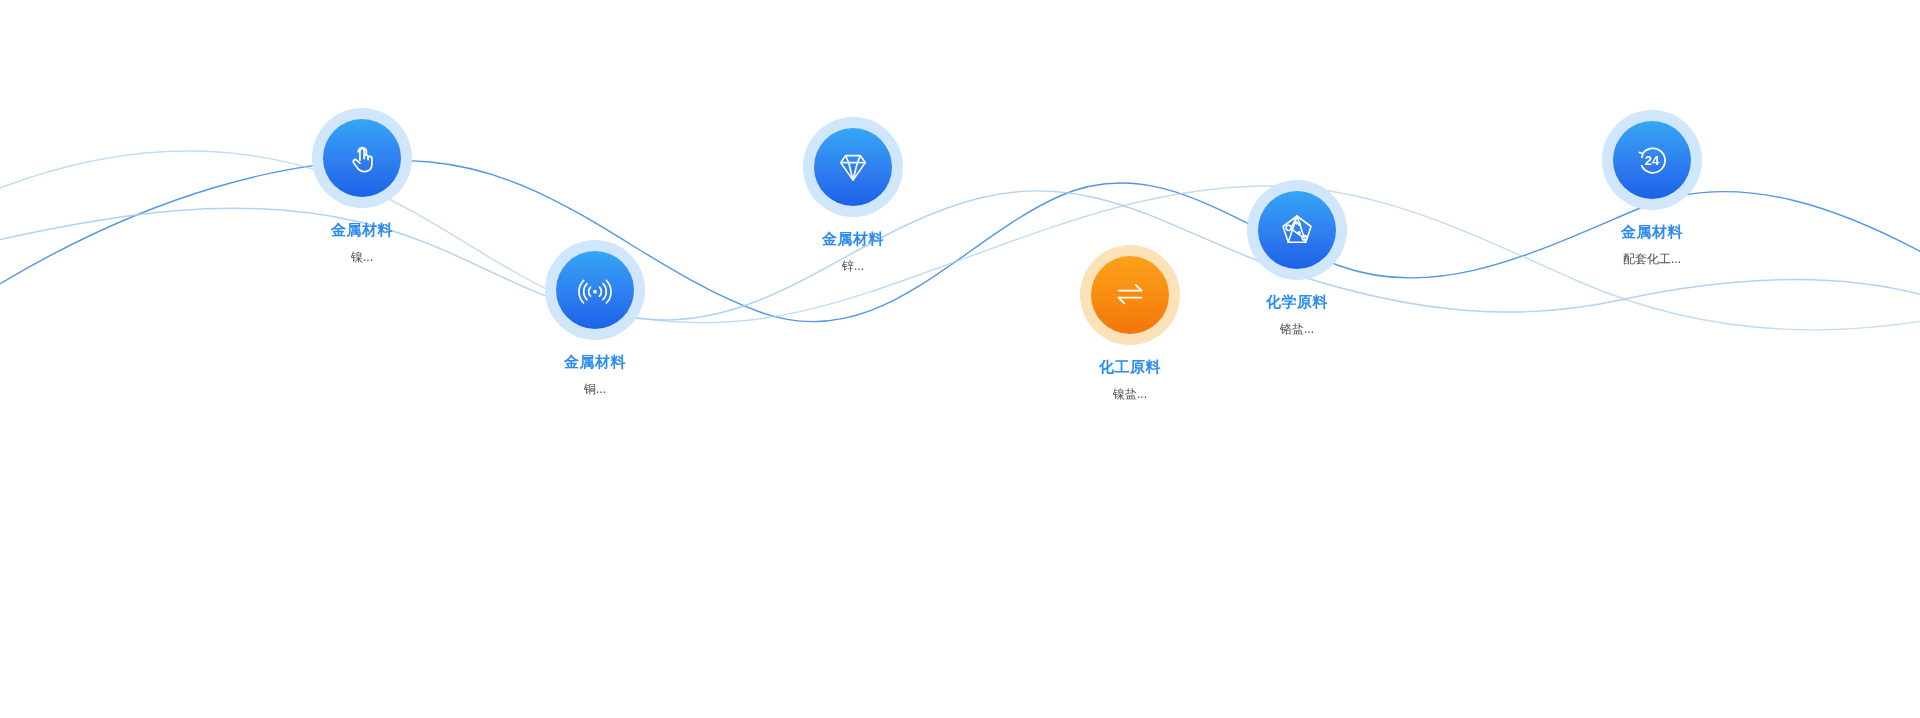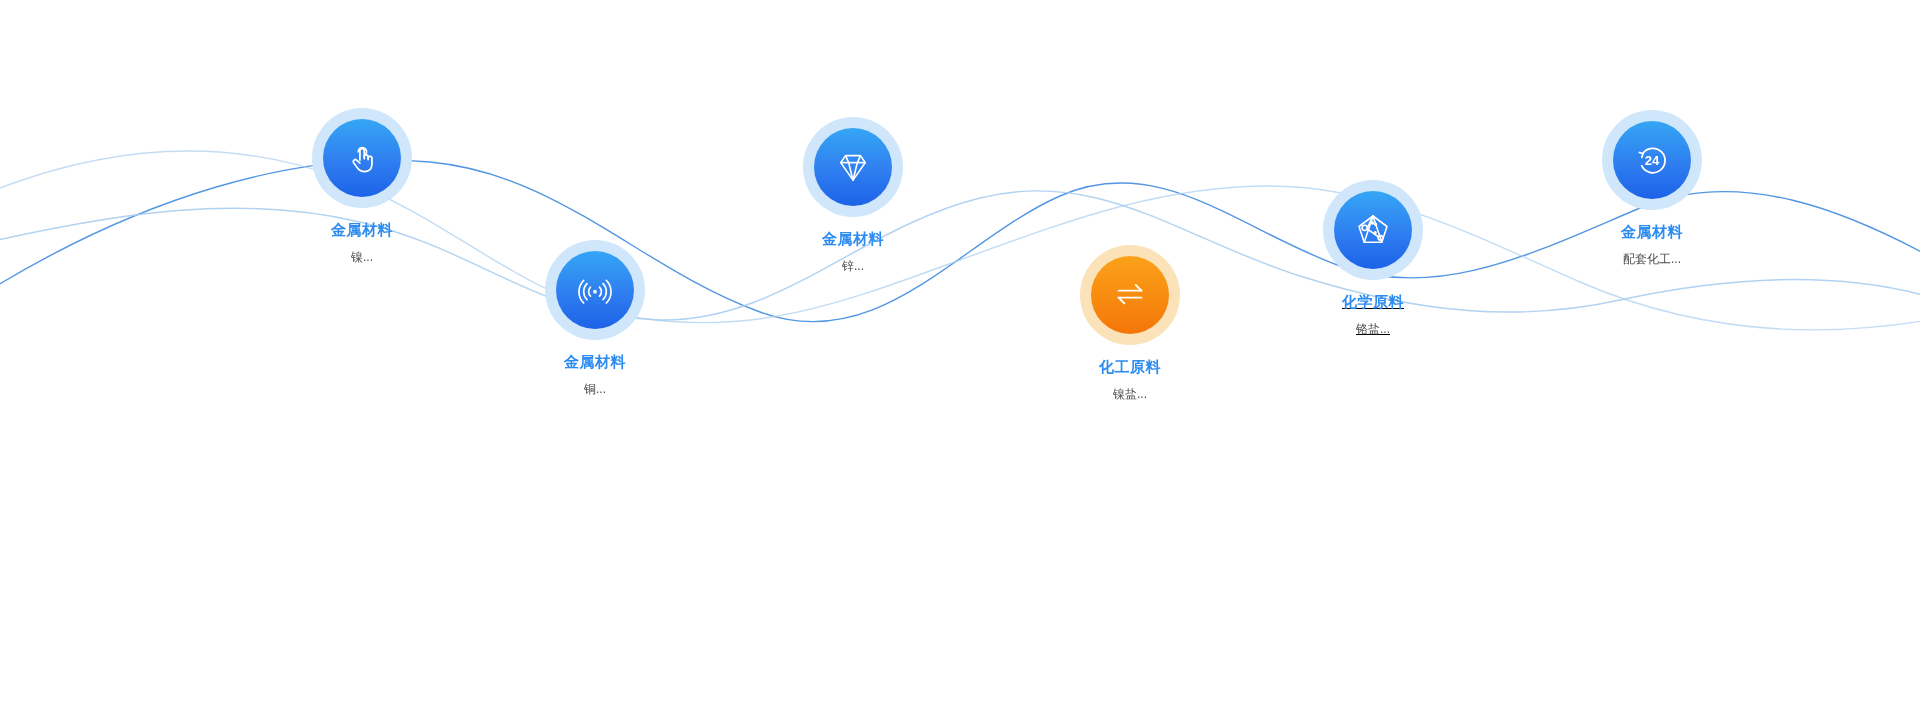--- a/index.html
+++ b/index.html
@@ -136,21 +136,21 @@
     <path d="M11 19 H37"></path>
     <path d="M30.5 12.5 L37 19"></path>
     <path d="M37 27 H11"></path>
     <path d="M17.5 33.5 L11 27"></path>
   </svg>
 </div>
         </div>
         <div class="node-title">化工原料</div>
         <div class="node-sub">镍盐...</div>
       </div>
-      <div class="node" style="left: 1373px; top: 180px; text-decoration: underline;">
+      <div class="node" style="left: 1297px; top: 180px;">
         <div class="halo blue">
           <div class="disc blue">
   <svg viewBox="0 0 48 48" width="42" height="42" fill="none" stroke="#ffffff" stroke-width="1.8" stroke-linejoin="round" stroke-linecap="round">
     <path d="M24 8 L40 20 L34 38 L14 38 L8 20 Z"></path>
     <circle cx="14.5" cy="21.5" r="3"></circle>
     <circle cx="32.5" cy="33" r="2.6"></circle>
     <path d="M17.5 21.5 L24 8"></path>
     <path d="M17.3 22.8 L30.4 32"></path>
     <path d="M24 8 L34 38"></path>
     <path d="M24 8 L14 38"></path>

